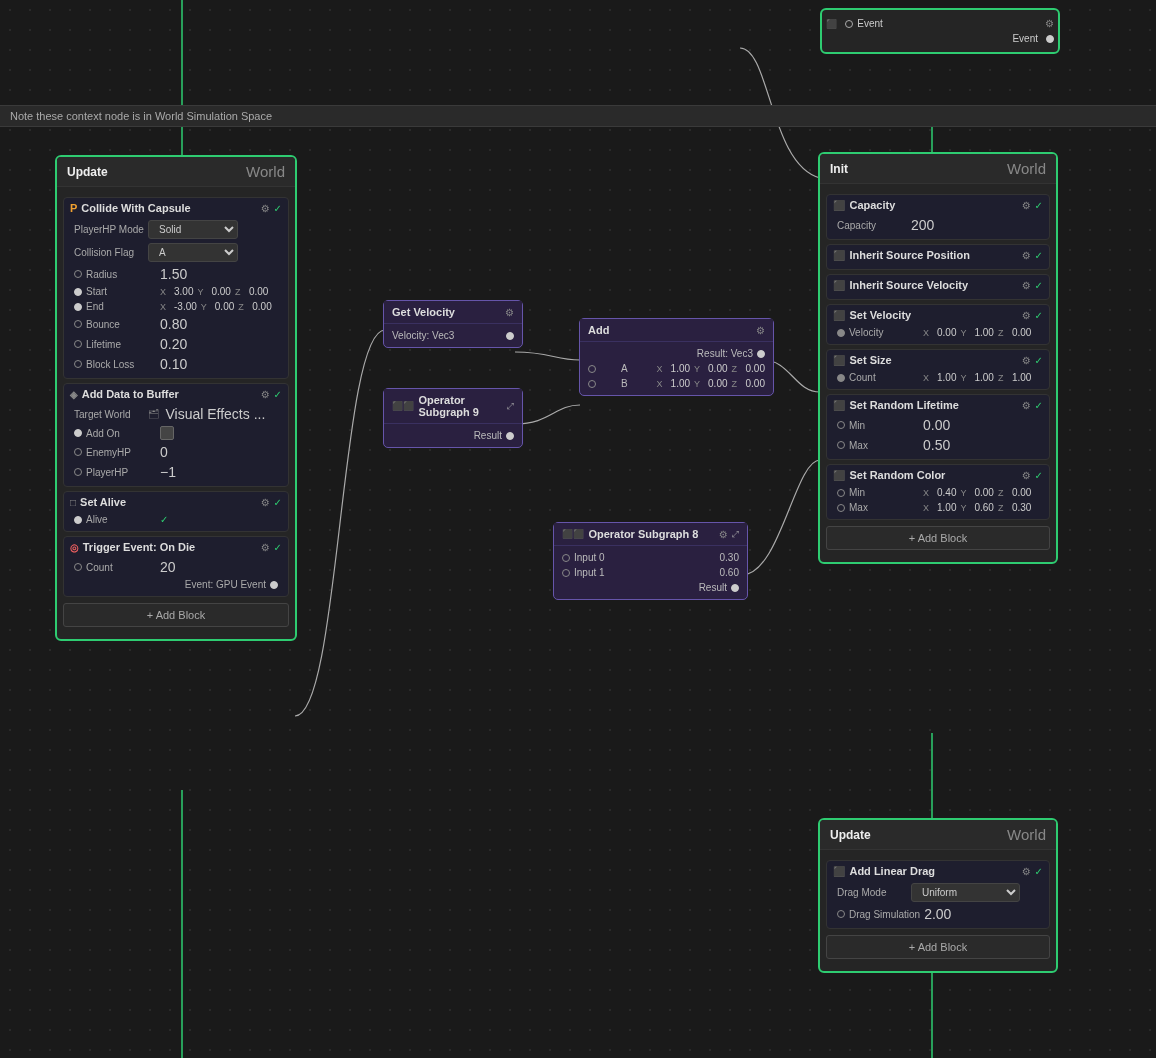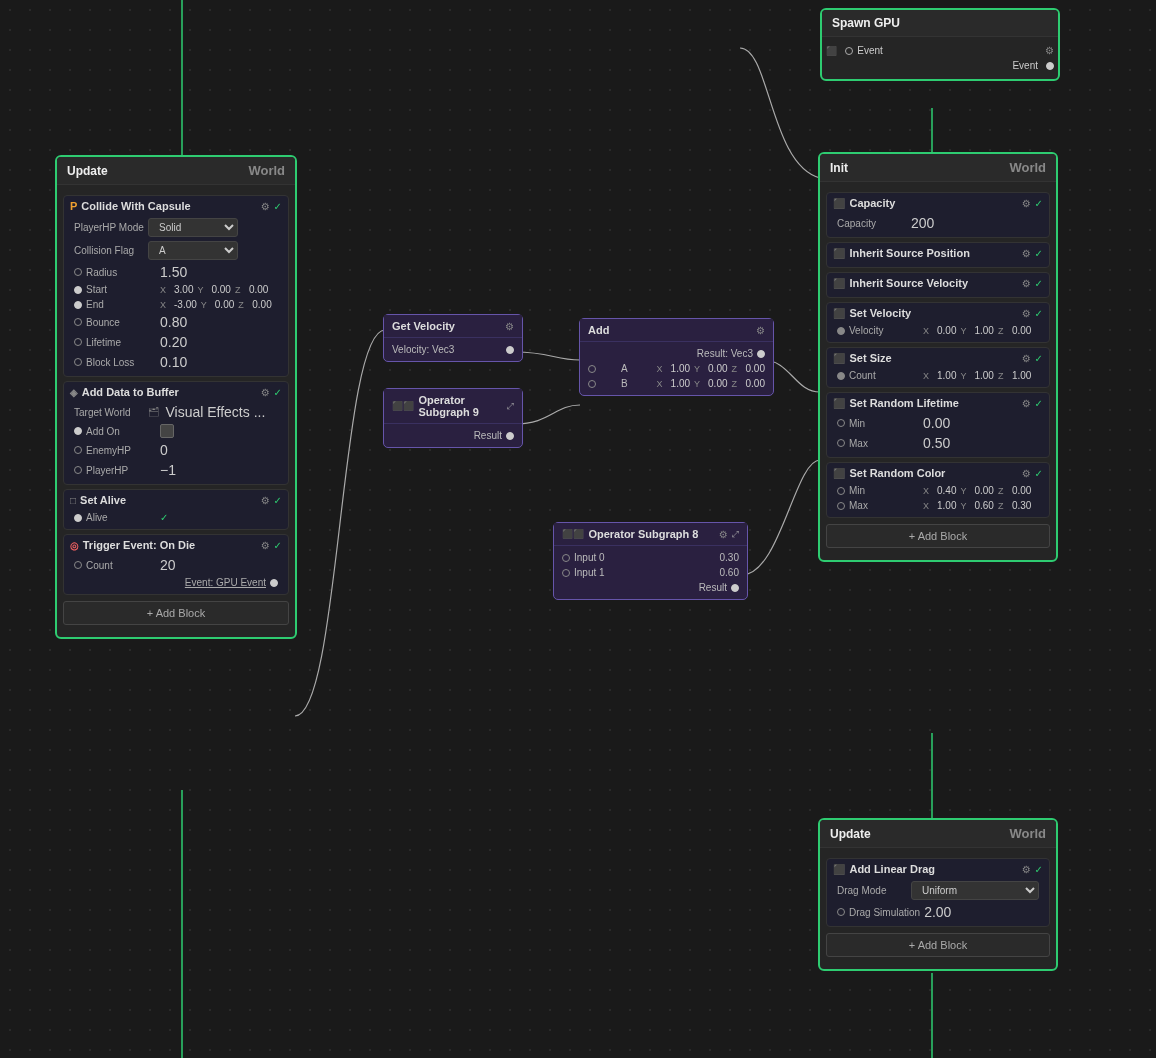--- a/index.html
+++ b/index.html
@@ -50,23 +50,22 @@
       border-bottom: 1px solid #333;
       background: #2a2a2a;
       border-radius: 4px 4px 0 0;
     }
     .node-title {
       font-size: 12px;
       font-weight: bold;
       color: #eee;
     }
     .node-subtitle {
-      font-size: 13px;
+      font-size: 15px;
       color: #888;
-      font-weight: bold;
     }
     .node-body {
       padding: 6px 0;
     }
     .block {
       background: #1e1e2e;
       border: 1px solid #333;
       border-radius: 4px;
       margin: 4px 6px;
       padding: 4px 6px;
@@ -107,21 +106,21 @@
       color: #ccc;
       font-size: 14px;
     }
     .select-field {
       background: #333;
       border: 1px solid #444;
       border-radius: 3px;
       color: #ccc;
       padding: 2px 6px;
       font-size: 10px;
-      width: 128px;
+      width: 109px;
     }
     .port-row {
       display: flex;
       align-items: center;
       padding: 2px 4px;
       gap: 4px;
     }
     .port-dot {
       width: 8px;
       height: 8px;
@@ -231,25 +230,25 @@
 
     <path d="M 763 360 C 790 360 795 392 820 392" stroke="#aaa" stroke-width="1.2" fill="none"></path>
 
     <path d="M 742 575 C 780 575 795 460 820 460" stroke="#aaa" stroke-width="1.2" fill="none"></path>
 
     <path d="M 295 716 C 340 716 340 330 385 330" stroke="#aaa" stroke-width="1.2" fill="none"></path>
 
     <path d="M 740 48 C 770 48 770 165 820 178" stroke="#aaa" stroke-width="1.2" fill="none"></path>
   </svg>
 
+  <div class="note-bar">
+    <span>Note these context node is in World Simulation Space</span>
+  </div>
 
   <div class="node spawn-node" style="position:absolute; top:8px; left:820px; width:240px; z-index:5;">
-    <div class="node-header">
-      <span class="node-title">Spawn GPU</span>
-    </div>
     <div class="node-body">
       <div class="port-row">
         <span style="font-size:9px;color:#888;margin-right:4px;">⬛</span>
         <span class="port-dot" style="border-color:#aaa;"></span>
         <span style="color:#ccc;font-size:10px;">Event</span>
         <span style="flex:1"></span>
         <span class="cog-icon">⚙</span>
       </div>
       <div class="port-row" style="justify-content:flex-end;">
         <span style="color:#ccc;font-size:10px;">Event</span>
@@ -580,29 +579,29 @@
             <span class="cog-icon">⚙</span>
             <span class="check">✓</span>
           </span>
         </div>
         <div class="field-row">
           <span class="port-dot" style="border-color:#888;"></span>
           <span class="field-label">Count</span>
           <span class="field-value">20</span>
         </div>
         <div class="field-row" style="justify-content:flex-end;">
-          <span class="field-label" style="text-align:right;flex:1;text-decoration:underline;">Event: GPU Event</span>
+          <span class="field-label" style="text-align:right;flex:1;">Event: GPU Event</span>
           <span class="port-dot filled" style="background:#ccc;border-color:#ccc;"></span>
         </div>
       </div>
       <button class="add-block-btn">+ Add Block</button>
     </div>
   </div>
 
-  <div class="op-node" style="position:absolute; top:314px; left:383px; width:140px; z-index:5;">
+  <div class="op-node" style="position:absolute; top:300px; left:383px; width:140px; z-index:5;">
     <div class="op-header">
       <span class="op-title">Get Velocity</span>
       <span class="cog-icon">⚙</span>
     </div>
     <div class="op-body">
       <div class="op-row">
         <span>Velocity: Vec3</span>
         <span class="port-dot filled" style="background:#ccc;border-color:#ccc;"></span>
       </div>
     </div>

